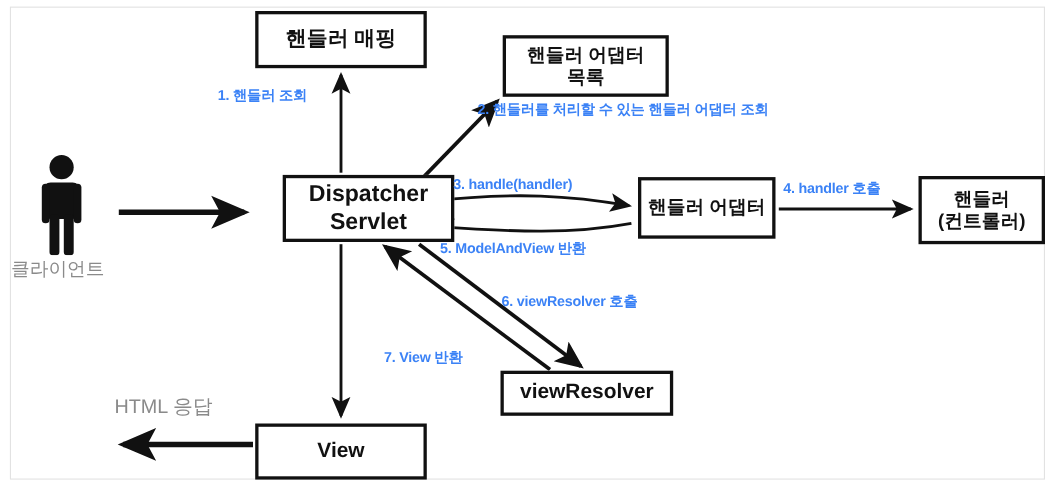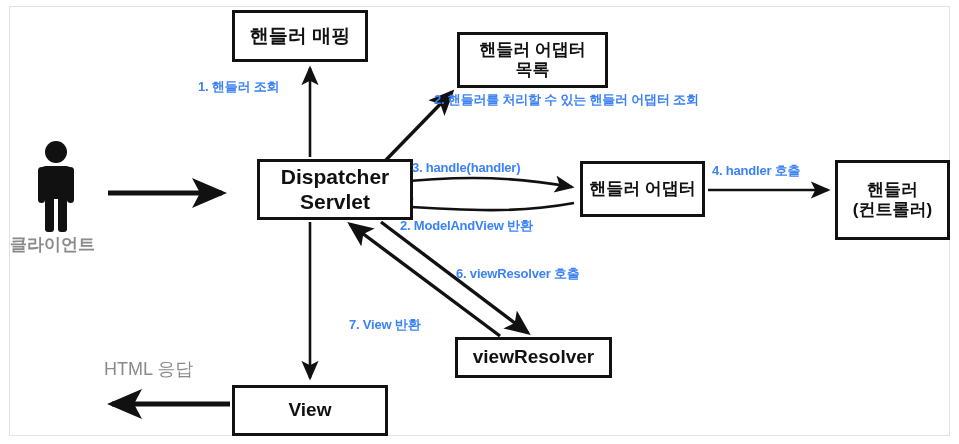--- a/index.html
+++ b/index.html
@@ -113,50 +113,50 @@
   <div class="actor" style="left:26px; top:140px; width:60px; height:92px;">
     <svg width="60" height="92" viewBox="0 0 60 92">
       <circle cx="30" cy="12" r="11" fill="#111111"></circle>
       <rect x="13" y="26" width="34" height="33" rx="7" fill="#111111"></rect>
       <rect x="12" y="27" width="7" height="36" rx="3.5" fill="#111111"></rect>
       <rect x="41" y="27" width="7" height="36" rx="3.5" fill="#111111"></rect>
       <rect x="19" y="55" width="9" height="37" rx="3" fill="#111111"></rect>
       <rect x="32" y="55" width="9" height="37" rx="3" fill="#111111"></rect>
     </svg>
   </div>
-  <div class="actor-label" style="left:10px; top:233px;font-weight:bold;">클라이언트</div>
+  <div class="actor-label" style="left:10px; top:233px;">클라이언트</div>
 
-  <div class="node" style="left:232px; top:10px; width:136px; height:52px; font-size:19px;">핸들러 매핑</div>
+  <div class="node" style="left:232px; top:10px; width:156px; height:52px; font-size:19px;">핸들러 매핑</div>
 
   <div class="node" style="left:457px; top:32px; width:151px; height:56px; font-size:17px;">핸들러 어댑터
 목록</div>
 
   <div class="node" style="left:232px; top:159px; width:156px; height:61px; font-size:21px;margin-left:25px;">Dispatcher
 Servlet</div>
 
   <div class="node" style="left:580px; top:161px; width:125px; height:56px; font-size:17px;">핸들러 어댑터</div>
 
-  <div class="node" style="left:835px; top:160px; width:115px; height:80px; font-size:17px;">핸들러
+  <div class="node" style="left:835px; top:160px; width:115px; height:62px; font-size:17px;">핸들러
 (컨트롤러)</div>
 
   <div class="node" style="left:232px; top:385px; width:156px; height:51px; font-size:19px;">View</div>
 
   <div class="node" style="left:455px; top:337px; width:157px; height:41px; font-size:19px;">viewResolver</div>
 
 
   <div class="lbl-big" style="left:104px; top:357px;">HTML 응답</div>
 
   <div class="lbl" style="left:198px; top:78px;">1. 핸들러 조회</div>
 
   <div class="lbl" style="left:434px; top:91px;">2. 핸들러를 처리할 수 있는 핸들러 어댑터 조회</div>
 
   <div class="lbl" style="left:412px; top:160px;">3. handle(handler)</div>
 
   <div class="lbl" style="left:712px; top:162px;">4. handler 호출</div>
 
-  <div class="lbl" style="left:400px; top:217px;">2. ModelAndView 반환</div>
+  <div class="lbl" style="left:400px; top:217px;">5. ModelAndView 반환</div>
 
   <div class="lbl" style="left:456px; top:265px;">6. viewResolver 호출</div>
 
   <div class="lbl" style="left:349px; top:316px;">7. View 반환</div>
 
 
 </div>
 
 </body></html>

